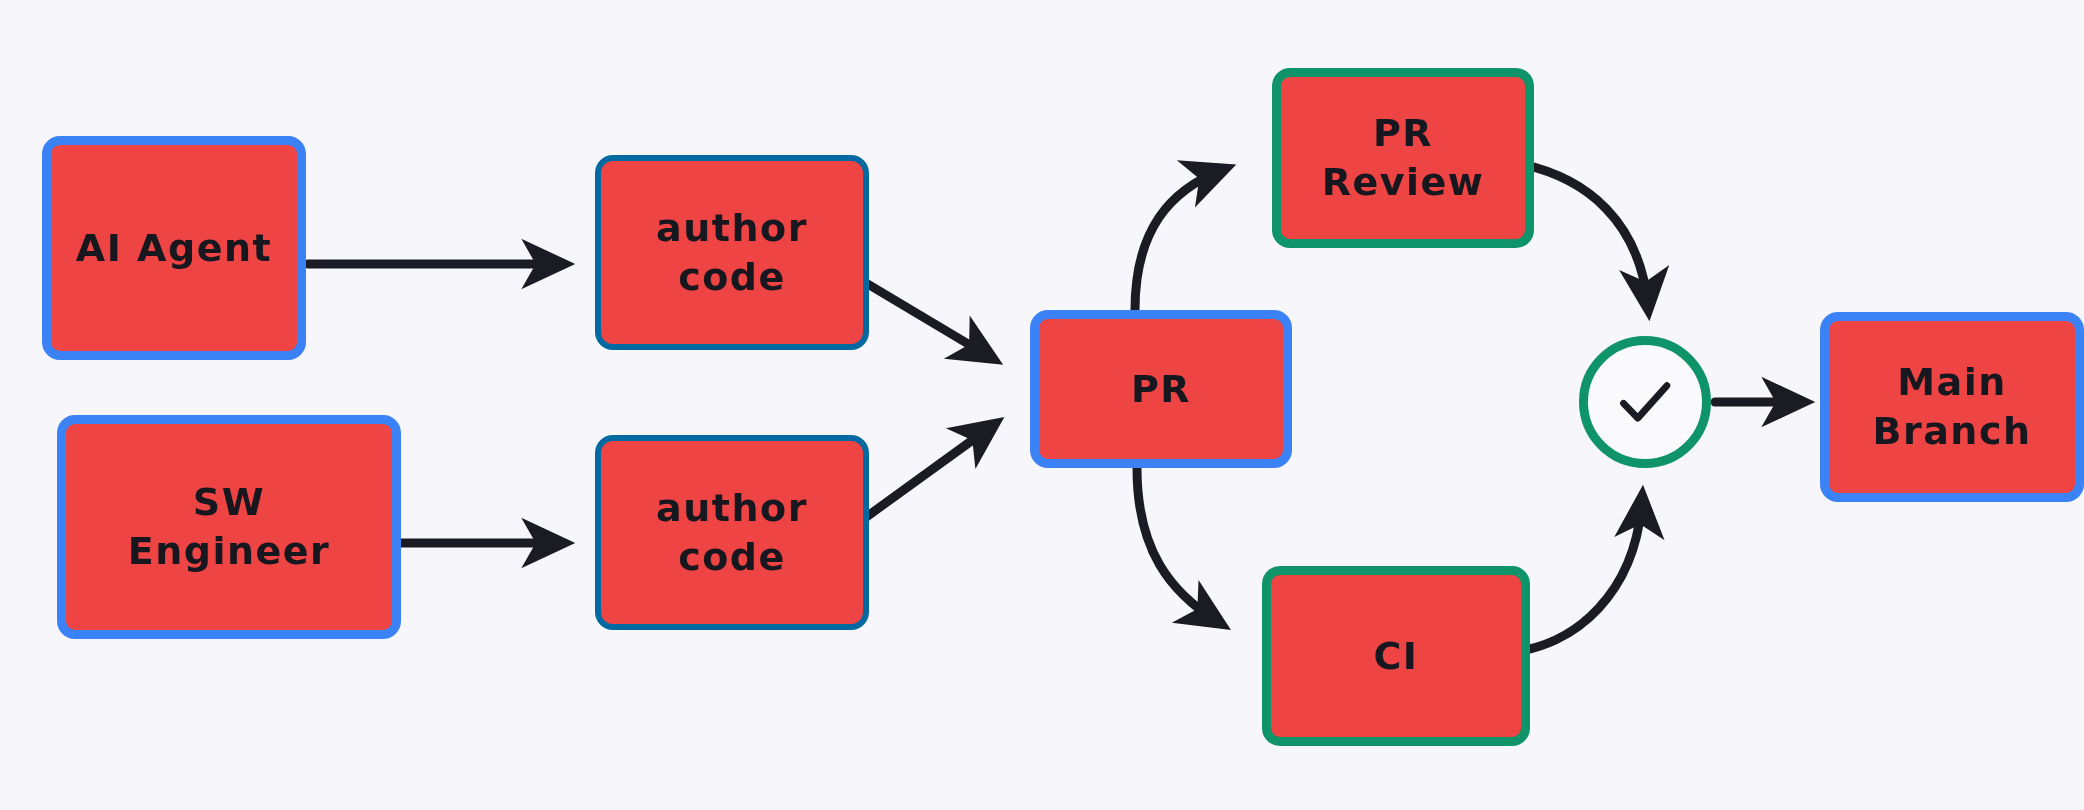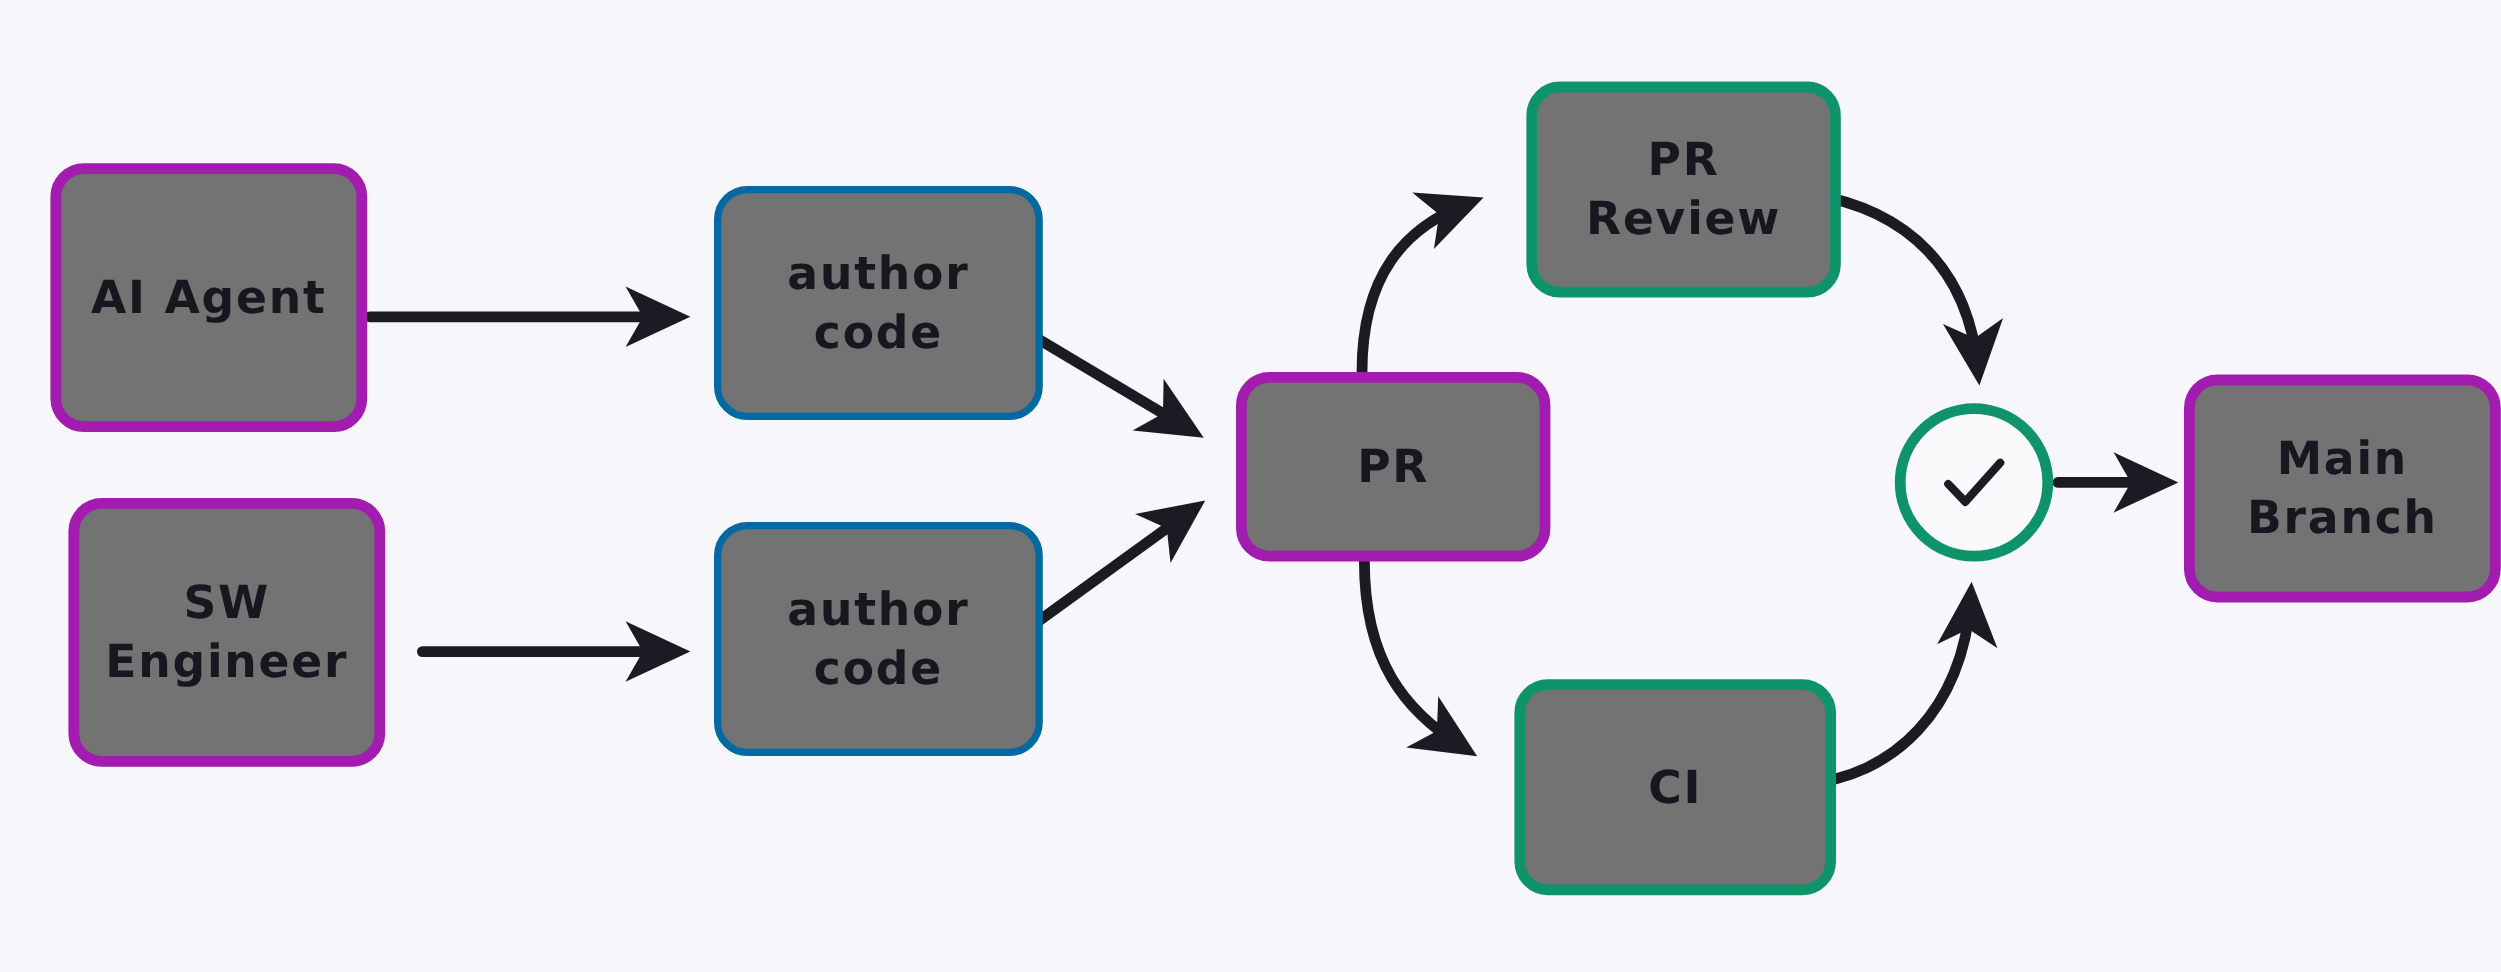--- a/index.html
+++ b/index.html
@@ -28,29 +28,29 @@
     height: 810px;
     pointer-events: none;
   }
   .node {
     position: absolute;
     box-sizing: border-box;
     display: flex;
     align-items: center;
     justify-content: center;
     text-align: center;
-    background: #737373;
-    border-radius: 28px;
+    background: #ef4444;
+    border-radius: 18px;
     line-height: 1.28;
     letter-spacing: 1.5px;
     font-weight: 700;
     color: #17171f;
     white-space: pre-line;
   }
-  .node.dark   { border: 9px solid #a21caf; align-items: center; }
+  .node.dark   { border: 9px solid #3b82f6; align-items: center; }
   .node.blue   { border: 6px solid #0369a1; }
   .node.green  { border: 9px solid #0e9468; }
 
   .node-label {
     display: block;
     width: 100%;
     white-space: pre-line;
   }
 
   .check-node {
@@ -97,21 +97,21 @@
 
     <path d="M 1504 653 C 1578 648 1636 590 1642 500" fill="none" stroke="#1b1b23" stroke-width="9" stroke-linecap="round" marker-end="url(#arrowhead)"></path>
 
     <path d="M 1715 402 L 1800 402" fill="none" stroke="#1b1b23" stroke-width="9" stroke-linecap="round" marker-end="url(#arrowhead)"></path>
   </svg>
 
   <div class="node dark" style="left: 42px; top: 136px; width: 264px; height: 224px; font-size: 38px;">
     <span class="node-label">AI Agent</span>
   </div>
 
-  <div class="node dark" style="left: 57px; top: 415px; width: 264px; height: 224px; font-size: 38px;">
+  <div class="node dark" style="left: 57px; top: 415px; width: 344px; height: 224px; font-size: 38px;">
     <span class="node-label">SW
 Engineer</span>
   </div>
 
   <div class="node blue" style="left: 595px; top: 155px; width: 274px; height: 195px; font-size: 38px;">
     <span class="node-label">author
 code</span>
   </div>
 
   <div class="node blue" style="left: 595px; top: 435px; width: 274px; height: 195px; font-size: 38px;">

